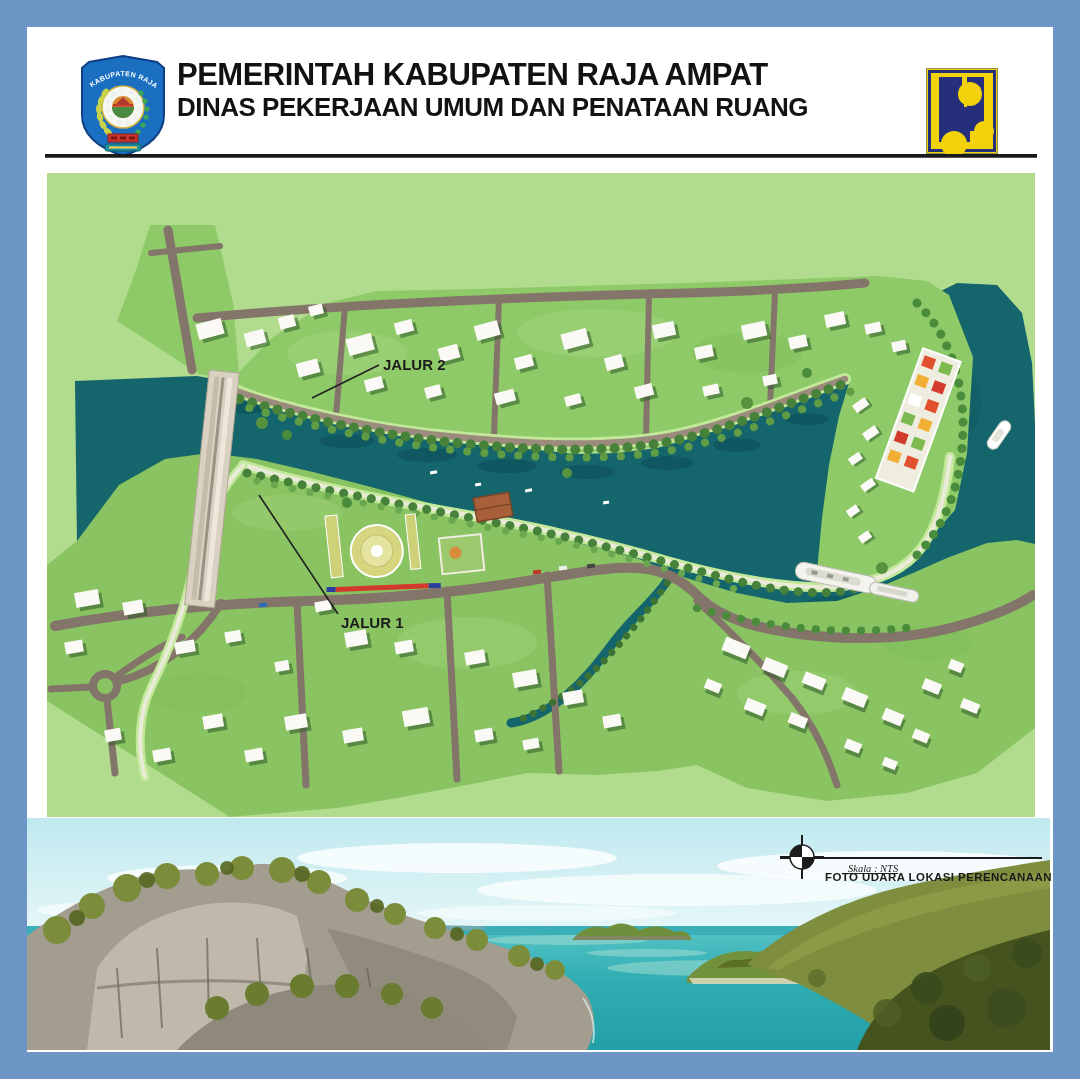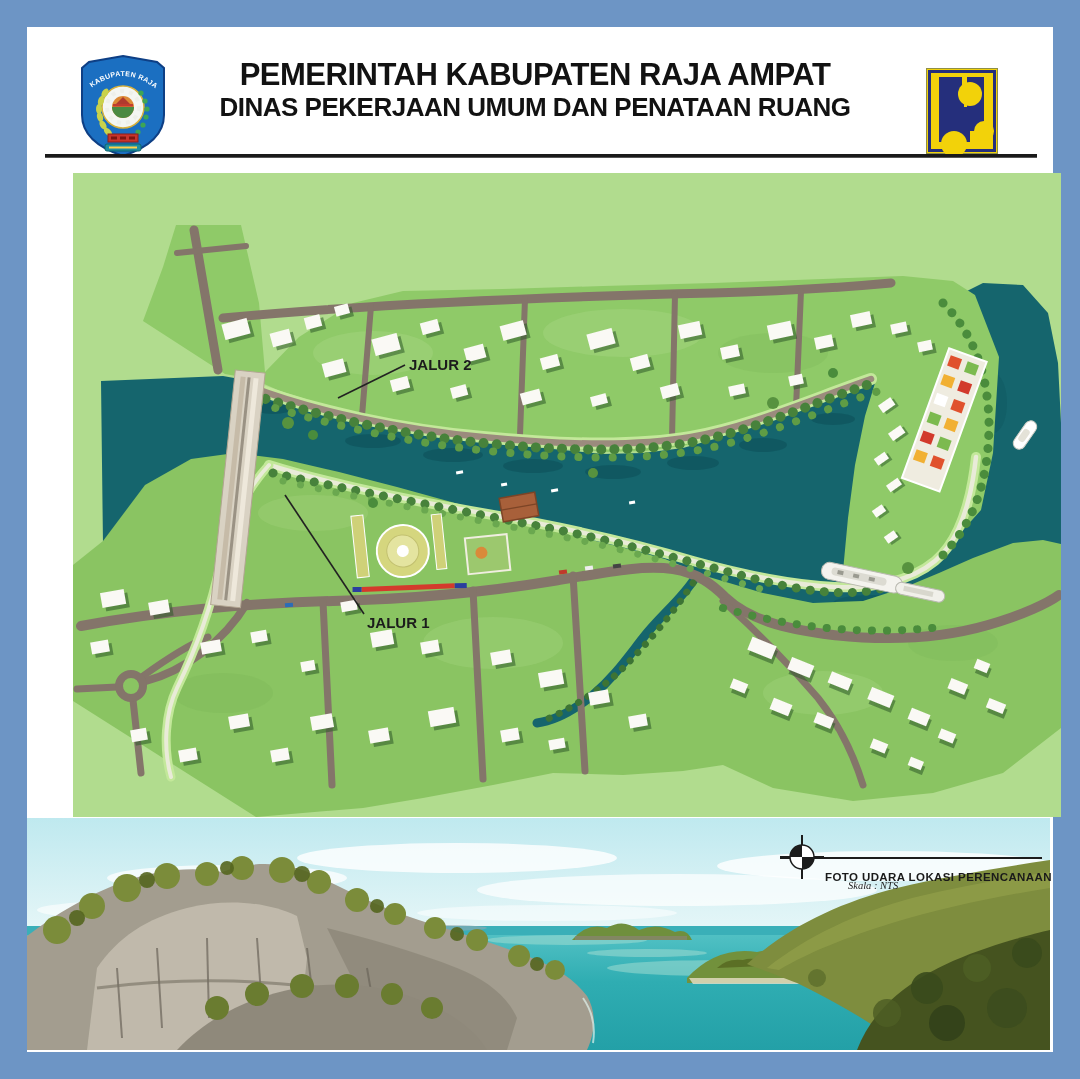--- a/index.html
+++ b/index.html
@@ -4,42 +4,42 @@
 <style>
   html,body{margin:0;padding:0;}
   body{font-family:"Liberation Sans",sans-serif;}
   .page{position:relative;width:1080px;height:1079px;background:var(--frame-blue,#6d95c5);overflow:hidden;}
   .sheet{position:absolute;left:27px;top:27px;width:1026px;height:1025px;background:#fff;}
 
   
   .hdr{position:absolute;left:0;top:0;width:100%;height:130px;}
   .seal{position:absolute;left:50px;top:26px;width:92px;height:106px;}
   .pu{position:absolute;left:899px;top:41px;width:72px;height:86px;}
-  .titles{position:absolute;left:140px;right:150px;top:31px;text-align:center;color:#121212;}
+  .titles{position:absolute;left:150px;right:150px;top:31px;text-align:left;color:#121212;}
   .t1{font-size:31px;font-weight:800;letter-spacing:-0.5px;line-height:33px;white-space:nowrap;}
   .t2{font-size:26px;font-weight:800;letter-spacing:-0.5px;line-height:28px;margin-top:2px;white-space:nowrap;}
   .t3{font-size:18px;font-weight:700;margin-top:7px;white-space:nowrap;}
   .rule{position:absolute;left:18px;top:127px;width:992px;height:3px;background:#1a1a1a;border-bottom:1px solid #555;}
 
   
-  .map-wrap{position:absolute;left:20px;top:146px;width:988px;height:644px;margin-left:26px;}
+  .map-wrap{position:absolute;left:20px;top:146px;width:988px;height:644px;}
   .map-wrap svg{display:block;}
   .map .b{fill:#faf9f5;filter:drop-shadow(3px 4px 0 rgba(45,90,40,.55));}
   .map .b2{fill:#fbfaf6;filter:drop-shadow(2px 3px 0 rgba(40,85,38,.5));}
   .map .rd{stroke:#84756a;fill:none;stroke-linecap:round;}
   .map .trow{fill:none;stroke-linecap:round;}
   .maplabel{font-family:"Liberation Sans",sans-serif;font-weight:bold;font-size:15px;fill:#1c1c1c;}
 
   
   .photo-wrap{position:absolute;left:0px;top:791px;width:1023px;height:232px;}
   .caption{position:absolute;left:0;top:0;width:100%;height:100%;}
   .cap-line{position:absolute;left:753px;top:39px;width:262px;border-top:2px solid #1c1c1c;}
   .cap-icon{position:absolute;left:753px;top:17px;width:44px;height:44px;}
   .cap-title{position:absolute;left:798px;top:25px;font-size:11.5px;font-weight:bold;letter-spacing:.4px;color:#1a1a1a;white-space:nowrap;margin-top:28px;}
-  .cap-scale{position:absolute;left:821px;top:62px;font-family:"Liberation Serif",serif;font-style:italic;font-size:10.5px;color:#222;}
+  .cap-scale{position:absolute;left:821px;top:45px;font-family:"Liberation Serif",serif;font-style:italic;font-size:10.5px;color:#222;text-decoration:underline;}
 </style>
 </head>
 <body>
 
 <div class="page">
  <div class="sheet">
 
   <div class="hdr">
 
     <svg class="seal" viewBox="0 0 92 106">

